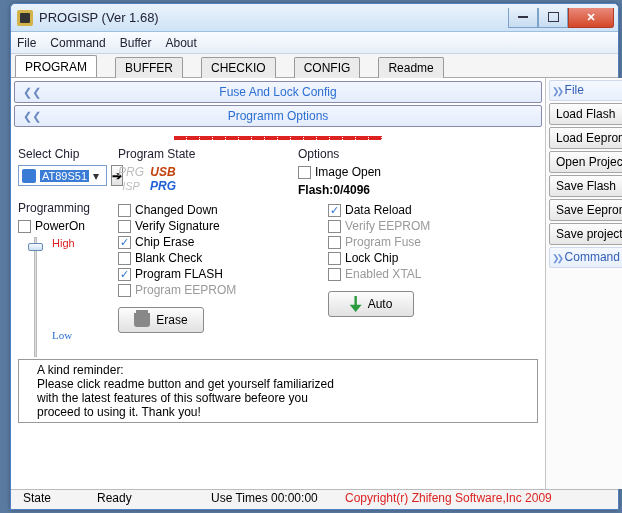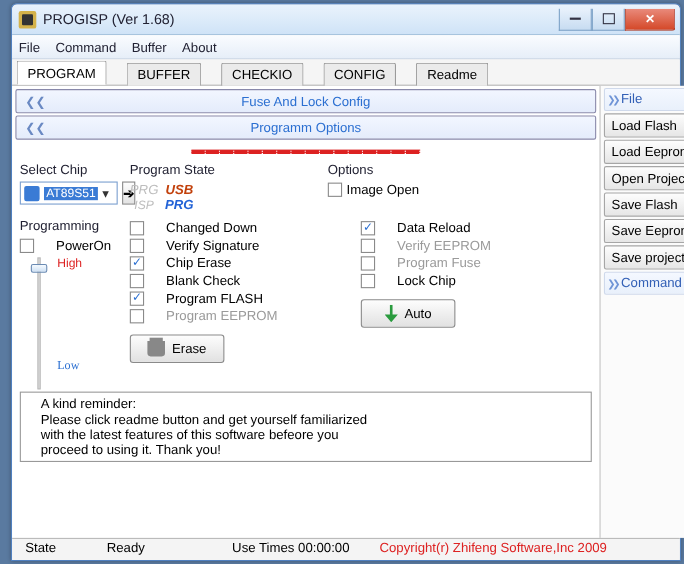--- a/index.html
+++ b/index.html
@@ -33,21 +33,21 @@
   .combo .ctxt{flex:1;background:#3a7bd5;color:#fff;padding:0 2px;font-size:11px;}
   .combo .carrow{width:14px;text-align:center;color:#333;}
   .gobtn{width:24px;height:21px;border:1px solid #888;background:linear-gradient(#fdfdfd,#e3e3e3);display:flex;align-items:center;justify-content:center;cursor:pointer;font-weight:bold;}
   .pstate{display:flex;gap:6px;align-items:flex-start;}
   .ps-icon{font-family:serif;font-style:italic;font-size:13px;text-align:center;line-height:13px;}
   .opts .row{display:flex;align-items:center;gap:4px;margin:1px 0;}
   .cb{width:13px;height:13px;border:1px solid #8a8a8a;background:#fff;display:inline-flex;align-items:center;justify-content:center;flex-shrink:0;}
   .cb.checked::after{content:"✓";color:#2b6fd1;font-size:11px;line-height:11px;}
   .flashinfo{font-weight:bold;margin-top:4px;}
   .proggrid{display:grid;grid-template-columns:100px 210px 210px; padding:4px 4px 0 4px;}
-  .progctrl .row, .colcb .row{display:flex;align-items:center;gap:20px;margin:2px 0;}
+  .progctrl .row, .colcb .row{display:flex;align-items:center;gap:4px;margin:2px 0;}
   .disabled{color:#9a9a9a;}
   .slider{margin:4px 0 0 8px; width:20px; height:120px; position:relative;}
   .slider .track{position:absolute;left:8px;top:0;bottom:0;width:3px;background:#ddd;border:1px solid #bbb;}
   .slider .thumb{position:absolute;left:2px;top:6px;width:15px;height:8px;background:linear-gradient(#f4faff,#cfe0f3);border:1px solid #6a8ab3;border-radius:2px;}
   .hl{position:absolute;left:26px;font-size:11px;}
   .btn{height:26px;min-width:86px;border:1px solid #8a8a8a;border-radius:3px;background:linear-gradient(#fdfdfd,#e1e1e1);display:inline-flex;align-items:center;justify-content:center;gap:6px;cursor:pointer;padding:0 10px;}
   .btnrow{display:flex;padding:8px 0 4px 0;}
   .reminder{border:1px solid #999;margin:2px 4px;padding:3px 18px;line-height:14px;}
   .statusbar{height:20px;border-top:1px solid #bbb;background:#f4f4f4;display:flex;align-items:center;padding:0 4px 4px 4px;gap:4px;}
   .statusbar .cell{padding:0 8px;}
@@ -120,20 +120,21 @@
             <div class="ps-icon" style="color:#bdbdbd;"><span>PRG</span><br><span style="font-size:11px;">ISP</span></div>
             <div class="ps-icon"><span style="color:#c2410c;font-weight:bold;">USB</span><br><span style="color:#2262d6;font-weight:bold;">PRG</span></div>
           </div>
         </div>
         <div class="opts">
           <span class="lblh">Options</span>
           <div class="row">
               <span class="cb"></span>
               <span>Image Open</span>
             </div>
+          <div class="flashinfo">Flash:0/4096</div>
         </div>
       </div>
 
       <div class="proggrid">
         <div class="progctrl">
           <span class="lblh">Programming</span>
           <div class="row">
               <span class="cb"></span>
               <span>PowerOn</span>
             </div>
@@ -185,20 +186,24 @@
               <span class="cb"></span>
               <span>Verify EEPROM</span>
             </div>
           <div class="row disabled">
               <span class="cb"></span>
               <span>Program Fuse</span>
             </div>
           <div class="row">
               <span class="cb"></span>
               <span>Lock Chip</span>
+            </div>
+          <div class="row disabled">
+              <span class="cb"></span>
+              <span>Enabled XTAL</span>
             </div>
           <div class="btnrow">
             <div class="btn">
                 <span class="icon-auto"></span>
                 <span>Auto</span>
               </div>
           </div>
         </div>
       </div>
 

